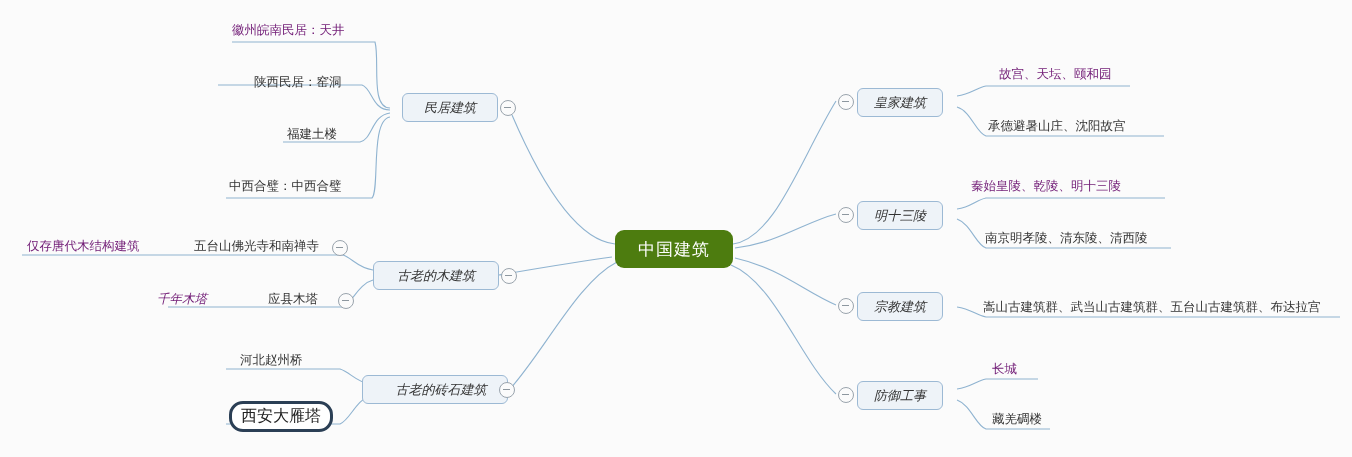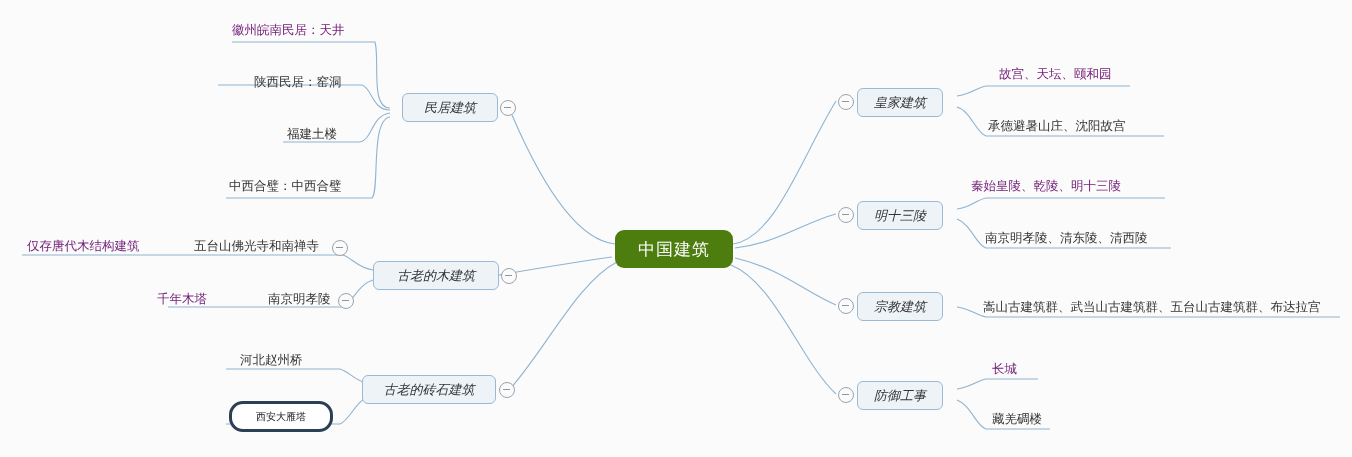--- a/index.html
+++ b/index.html
@@ -69,21 +69,21 @@
   
   .leaf-boxed {
     position: absolute;
     display: flex;
     align-items: center;
     justify-content: center;
     background: #ffffff;
     border: 3px solid #2b3f55;
     border-radius: 14px;
     color: #222222;
-    font-size: 10px;
+    font-size: 16px;
     white-space: nowrap;
     z-index: 7;
   }
 
   
   .toggle {
     position: absolute;
     width: 14px;
     height: 14px;
     border: 1px solid #9aa4ad;
@@ -175,29 +175,29 @@
   <div class="toggle" style="left:501px; top:268px;"></div>
 
   <div class="leaf red" style="left:27px; top:238px;">
     <span>仅存唐代木结构建筑</span>
   </div>
   <div class="leaf" style="left:194px; top:238px;">
     <span>五台山佛光寺和南禅寺</span>
   </div>
   <div class="toggle" style="left:332px; top:240px;"></div>
 
-  <div class="leaf red" style="left:157px; top:291px;">
+  <div class="leaf red" style="left:157px; top:291px;font-style:italic;">
     <span>千年木塔</span>
   </div>
   <div class="leaf" style="left:268px; top:291px;">
-    <span>南京明孝陵</span>
+    <span>应县木塔</span>
   </div>
   <div class="toggle" style="left:338px; top:293px;"></div>
 
-  <div class="topic-node" style="left:362px; top:375px; width:132px; height:27px;">
+  <div class="topic-node" style="left:362px; top:375px; width:132px; height:27px;padding-left:12px;">
     <span>古老的砖石建筑</span>
   </div>
   <div class="toggle" style="left:499px; top:382px;"></div>
 
   <div class="leaf" style="left:240px; top:352px;">
     <span>河北赵州桥</span>
   </div>
 
   <div class="leaf-boxed" style="left:229px; top:401px; width:98px; height:25px;">
     <span>西安大雁塔</span>

